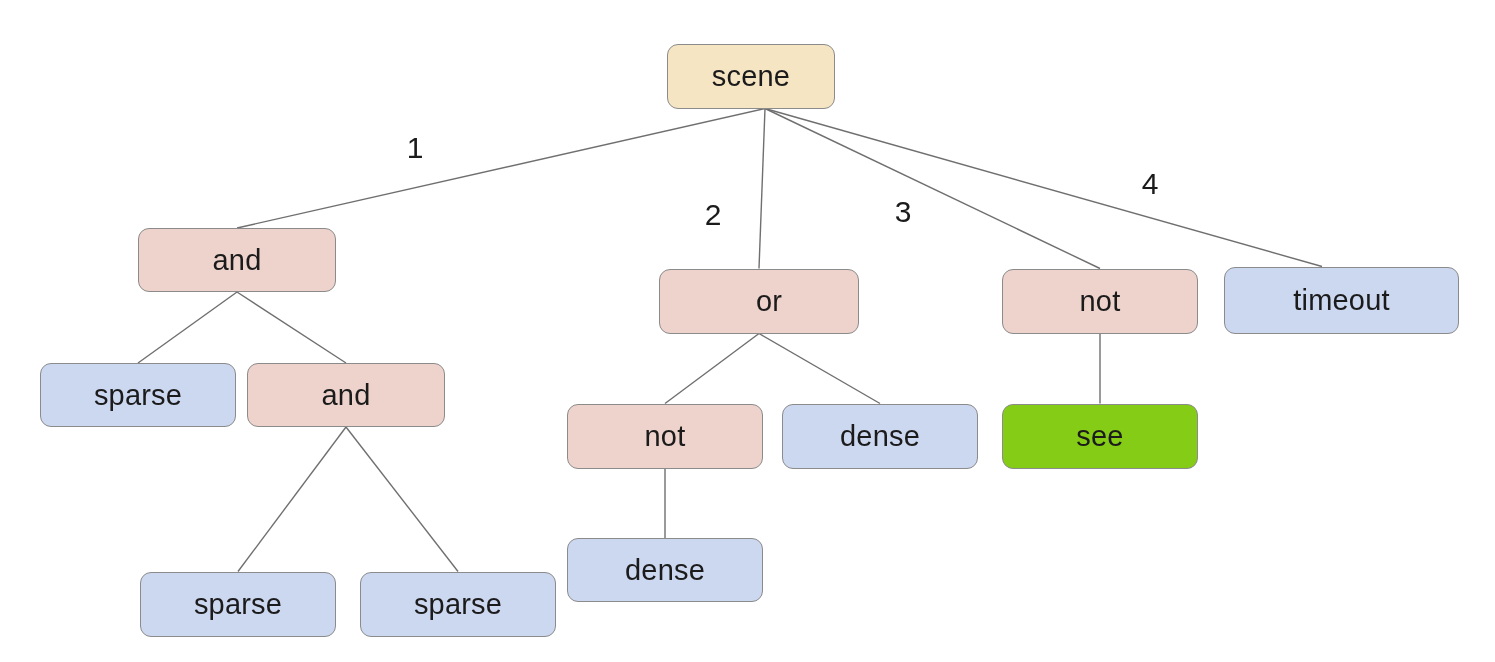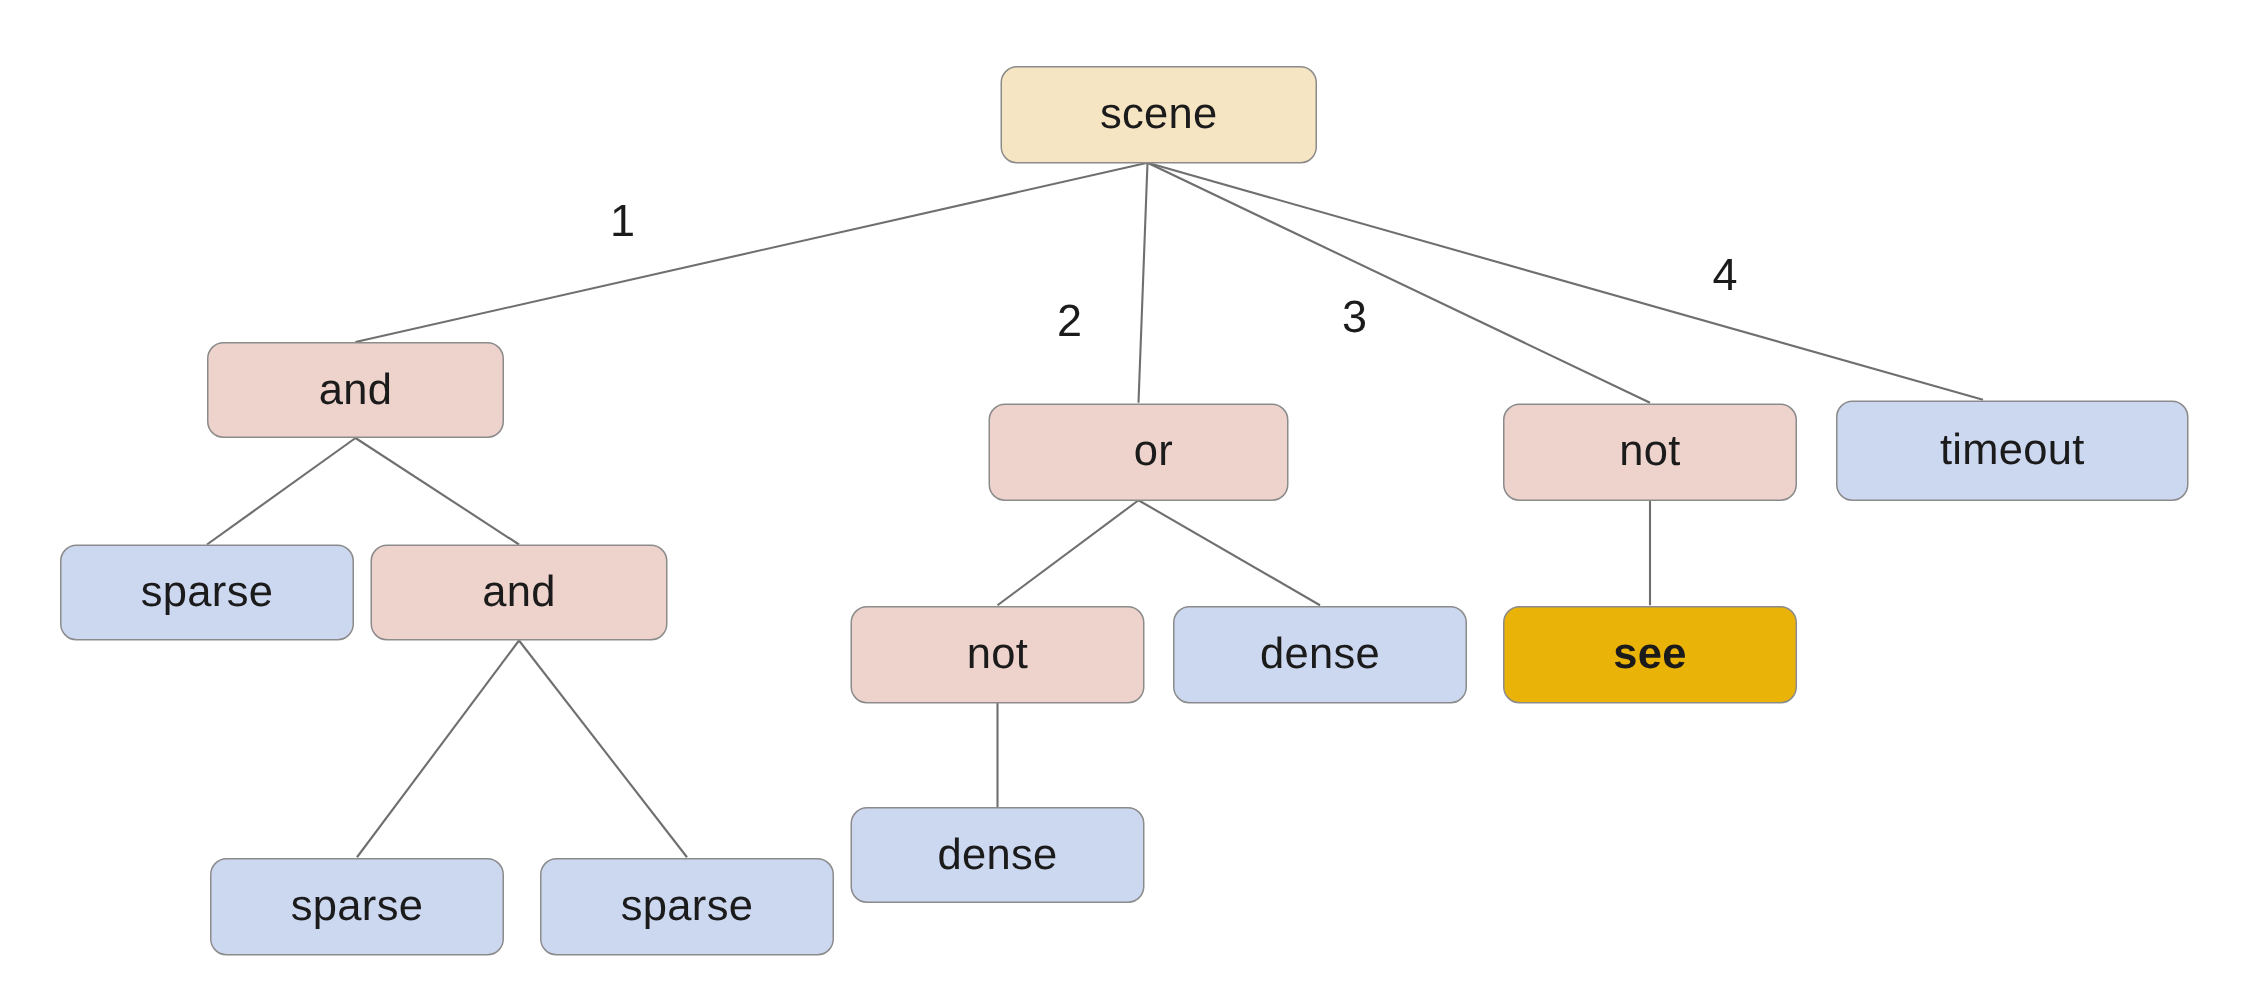--- a/index.html
+++ b/index.html
@@ -59,26 +59,26 @@
       <line x1="346" y1="427" x2="458" y2="571.5" stroke="#6f6f6f" stroke-width="1.4"></line>
       <line x1="759" y1="333.5" x2="665" y2="403.5" stroke="#6f6f6f" stroke-width="1.4"></line>
       <line x1="759" y1="333.5" x2="880" y2="403.5" stroke="#6f6f6f" stroke-width="1.4"></line>
       <line x1="665" y1="468.5" x2="665" y2="538" stroke="#6f6f6f" stroke-width="1.4"></line>
       <line x1="1100" y1="333.5" x2="1100" y2="403.5" stroke="#6f6f6f" stroke-width="1.4"></line>
     </svg>
 <div class="edge-label" style="left: 415px; top: 148px;">1</div>
     <div class="edge-label" style="left: 713px; top: 215px;">2</div>
     <div class="edge-label" style="left: 903px; top: 212px;">3</div>
     <div class="edge-label" style="left: 1150px; top: 184px;">4</div>
-    <div class="node root" style="left: 667px; top: 43.5px; width: 211px; height: 65px; background: rgb(246, 229, 195); border-color: rgb(139, 139, 139);">scene</div>
+    <div class="node root" style="left: 667px; top: 43.5px; width: 168px; height: 65px; background: rgb(246, 229, 195); border-color: rgb(139, 139, 139);">scene</div>
     <div class="node operator" style="left: 138px; top: 228px; width: 198px; height: 64px; background: rgb(238, 211, 204); border-color: rgb(139, 139, 139);">and</div>
     <div class="node operator" style="left: 659px; top: 268.5px; width: 200px; height: 65px; background: rgb(238, 211, 204); border-color: rgb(139, 139, 139); padding-left: 20px;">or</div>
     <div class="node operator" style="left: 1002px; top: 268.5px; width: 196px; height: 65px; background: rgb(238, 211, 204); border-color: rgb(139, 139, 139);">not</div>
     <div class="node leaf" style="left: 1224px; top: 266.5px; width: 235px; height: 67px; background: rgb(204, 215, 240); border-color: rgb(139, 139, 139);">timeout</div>
     <div class="node leaf" style="left: 40px; top: 363px; width: 196px; height: 64px; background: rgb(204, 215, 240); border-color: rgb(139, 139, 139);">sparse</div>
     <div class="node operator" style="left: 247px; top: 363px; width: 198px; height: 64px; background: rgb(238, 211, 204); border-color: rgb(139, 139, 139);">and</div>
     <div class="node operator" style="left: 567px; top: 403.5px; width: 196px; height: 65px; background: rgb(238, 211, 204); border-color: rgb(139, 139, 139);">not</div>
     <div class="node leaf" style="left: 782px; top: 403.5px; width: 196px; height: 65px; background: rgb(204, 215, 240); border-color: rgb(139, 139, 139);">dense</div>
-    <div class="node leaf" style="left: 1002px; top: 403.5px; width: 196px; height: 65px; background: #eab308; border-color: rgb(139, 139, 139); font-weight: bold;">see</div>
+    <div class="node leaf" style="left: 1002px; top: 403.5px; width: 196px; height: 65px; background: #84cc16; border-color: rgb(139, 139, 139);">see</div>
     <div class="node leaf" style="left: 140px; top: 571.5px; width: 196px; height: 65px; background: rgb(204, 215, 240); border-color: rgb(139, 139, 139);">sparse</div>
     <div class="node leaf" style="left: 360px; top: 571.5px; width: 196px; height: 65px; background: rgb(204, 215, 240); border-color: rgb(139, 139, 139);">sparse</div>
     <div class="node leaf" style="left: 567px; top: 538px; width: 196px; height: 64px; background: rgb(204, 215, 240); border-color: rgb(139, 139, 139);">dense</div>
   </div>
 
 </body></html>

